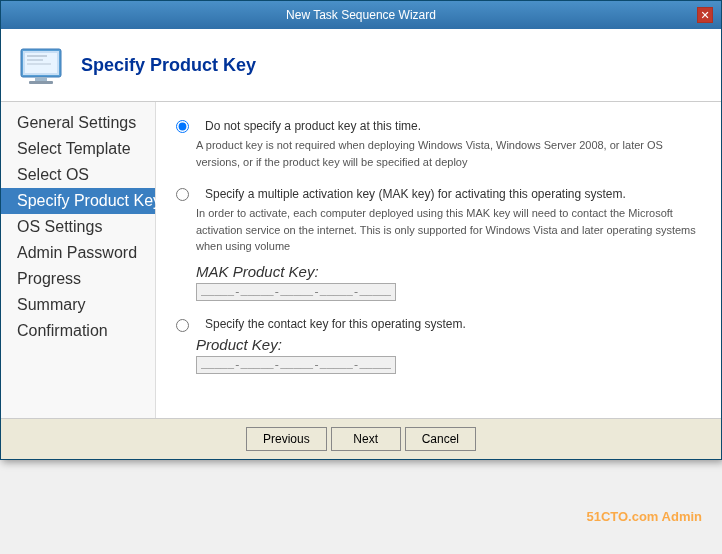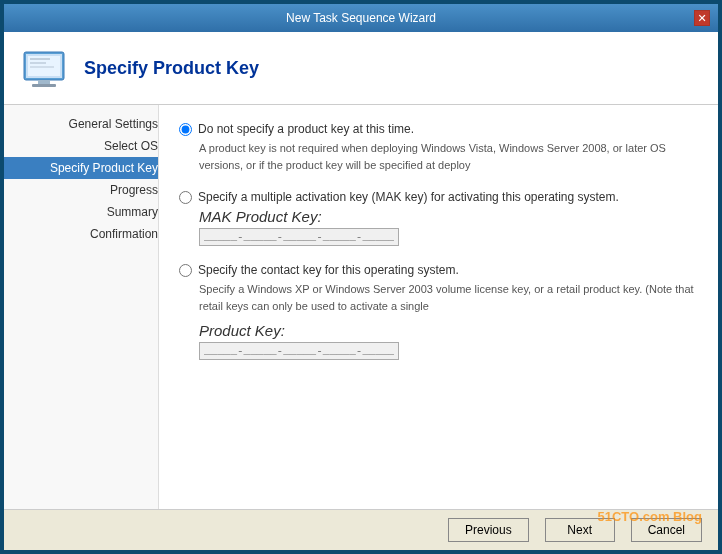--- a/index.html
+++ b/index.html
@@ -9,23 +9,23 @@
       background: #f0f0f0;
       display: flex;
       justify-content: center;
       align-items: center;
       width: 722px;
       height: 554px;
       overflow: hidden;
     }
     .window {
       width: 722px;
-      height: 554px;
+      height: 460px;
       background: #15803d;
-      border: 4px solid #0c4a6e;
+      border: 1px solid #0c4a6e;
       box-shadow: 2px 2px 8px rgba(0,0,0,0.4);
       display: flex;
       flex-direction: column;
     }
     .title-bar {
       background: linear-gradient(to bottom, #4a90c8 0%, #2f6fa8 100%);
       color: white;
       height: 28px;
       display: flex;
       align-items: center;
@@ -76,44 +76,43 @@
       overflow: hidden;
     }
     .sidebar {
       width: 155px;
       background: #f8f8f8;
       border-right: 1px solid #ddd;
       padding: 8px 0;
       flex-shrink: 0;
     }
     .sidebar-item {
-      padding: 4px 0;
-      font-size: 12px;
+      padding: 4px 16px;
+      font-size: 16px;
       color: #333;
       cursor: pointer;
       white-space: nowrap;
-      text-align: right;
     }
     .sidebar-item.active {
       background: #3a7fc1;
       color: white;
     }
     .main-content {
       flex: 1;
       padding: 16px 20px;
       overflow-y: auto;
       background: white;
     }
     .radio-option {
       margin-bottom: 16px;
     }
     .radio-label {
       display: flex;
       align-items: center;
-      gap: 6px;
+      gap: 16px;
       margin-bottom: 4px;
     }
     .radio-label input[type="radio"] {
       margin-top: 2px;
       flex-shrink: 0;
     }
     .option-title {
       font-size: 12px;
       color: #333;
     }
@@ -139,22 +138,22 @@
       padding: 2px 4px;
       font-size: 11px;
       font-family: 'Courier New', monospace;
       color: #999;
     }
     .footer {
       background: #ece9d8;
       border-top: 1px solid #ccc;
       padding: 8px 16px;
       display: flex;
-      justify-content: flex-end;
-      gap: 16px;
+      justify-content: center;
+      gap: 4px;
       flex-shrink: 0;
     }
     .footer-btn {
       padding: 4px 16px;
       font-size: 12px;
       background: #ece9d8;
       border: 1px solid #888;
       cursor: pointer;
       min-width: 70px;
       text-align: center;
@@ -198,60 +197,63 @@
         <rect x="10" y="18" width="16" height="2" fill="#9ab" opacity="0.4"></rect>
         <rect x="10" y="22" width="24" height="2" fill="#9ab" opacity="0.3"></rect>
       </svg>
       <h1 class="header-title">Specify Product Key</h1>
     </div>
 
     <div class="content-area">
 
       <div class="sidebar">
         <div class="sidebar-item">General Settings</div>
+        <div class="sidebar-item">Select Template</div>
         <div class="sidebar-item">Select OS</div>
         <div class="sidebar-item active">Specify Product Key</div>
+        <div class="sidebar-item">OS Settings</div>
+        <div class="sidebar-item">Admin Password</div>
         <div class="sidebar-item">Progress</div>
         <div class="sidebar-item">Summary</div>
         <div class="sidebar-item">Confirmation</div>
       </div>
 
       <div class="main-content">
 
         <div class="radio-option">
           <label class="radio-label">
             <input type="radio" name="product_key_option" checked="" style="">
             <span class="option-title">Do not specify a product key at this time.</span>
           </label>
           <div class="option-desc">A product key is not required when deploying Windows Vista, Windows Server 2008, or later OS versions, or if the product key will be specified at deploy</div>
         </div>
 
         <div class="radio-option">
           <label class="radio-label">
             <input type="radio" name="product_key_option" style="">
             <span class="option-title">Specify a multiple activation key (MAK key) for activating this operating system.</span>
           </label>
+          <div class="option-desc">In order to activate, each computer deployed using this MAK key will need to contact the Microsoft activation service on the internet.  This is only supported for Windows Vista and later operating systems when using volume</div>
           <div class="field-label">MAK Product Key:</div>
           <input type="text" class="product-key-input" placeholder="_____-_____-_____-_____-_____" style="">
         </div>
 
         <div class="radio-option">
           <label class="radio-label">
             <input type="radio" name="product_key_option" style="">
             <span class="option-title">Specify the contact key for this operating system.</span>
           </label>
-          <div class="option-desc">Specify a Windows XP or Windows Server 2003 volume license key, or a retail product key.  (Note that retail keys can only be used to activate a single</div>
           <div class="field-label">Product Key:</div>
           <input type="text" class="product-key-input" placeholder="_____-_____-_____-_____-_____" style="">
         </div>
 
       </div>
     </div>
 
     <div class="footer">
       <button class="footer-btn">Previous</button>
       <button class="footer-btn">Next</button>
       <button class="footer-btn">Cancel</button>
     </div>
   </div>
 
-  <div class="watermark">51CTO.com Blog</div>
+  <div class="watermark">51CTO.com Admin</div>
 </div>
 
 </body></html>

